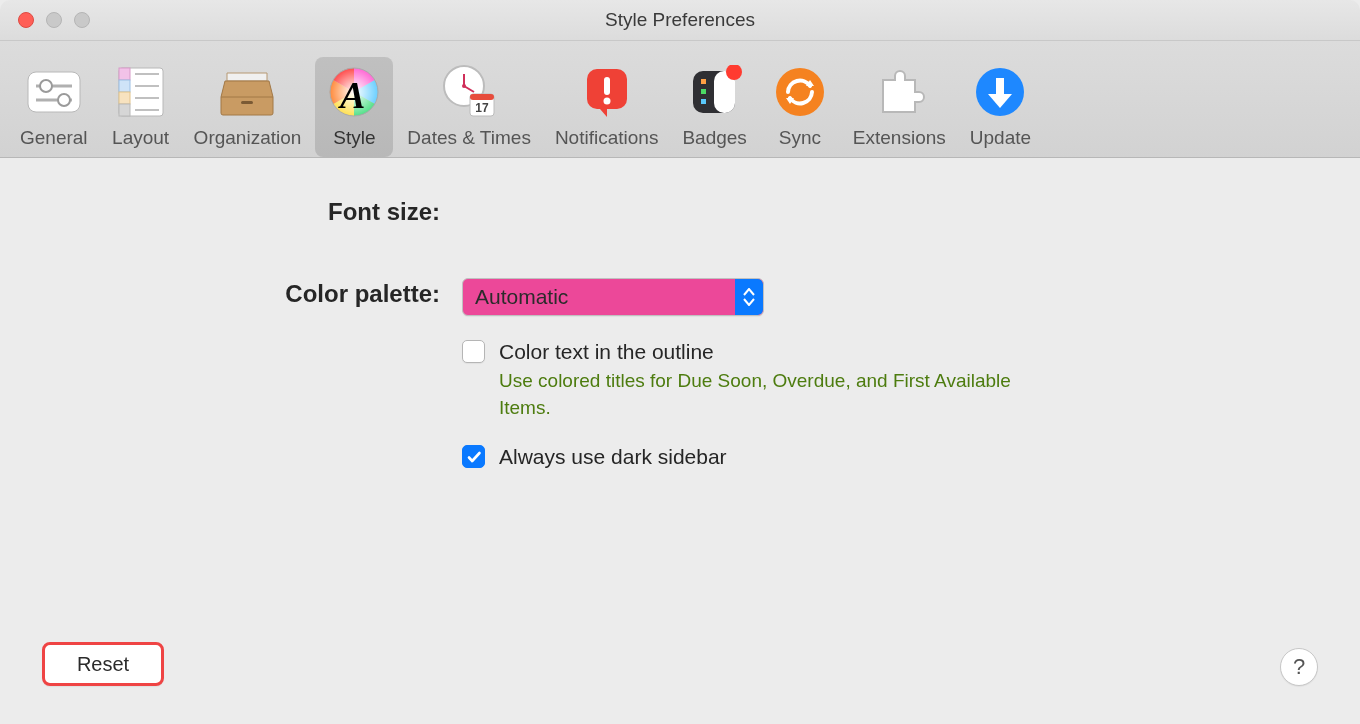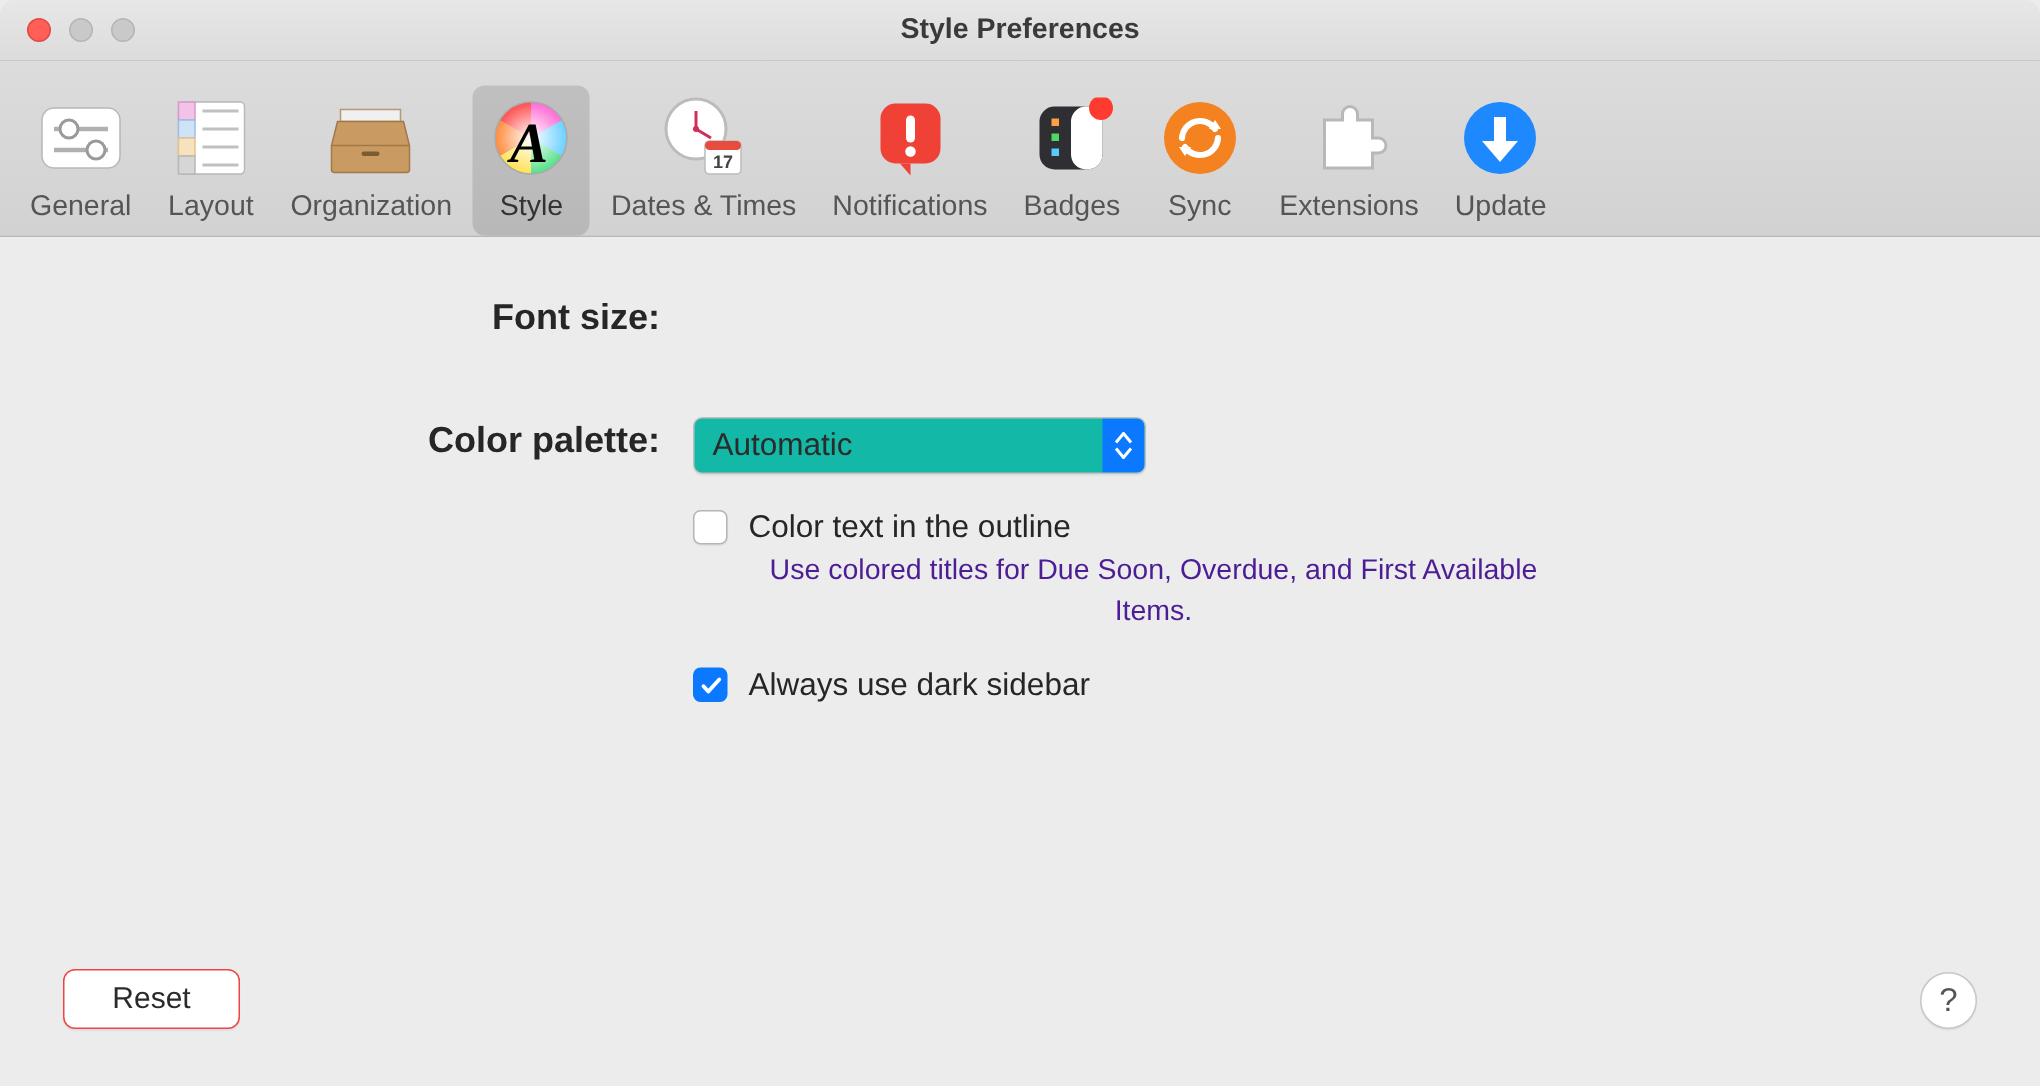--- a/index.html
+++ b/index.html
@@ -45,21 +45,21 @@
   }
   .t-close   { background: #ff5f57; border: 1px solid #de4b43; }
   .t-min     { background: #c9c9c9; border: 1px solid #b5b5b5; }
   .t-max     { background: #c9c9c9; border: 1px solid #b5b5b5; }
 
   .win-title {
     position: absolute;
     left: 0; right: 0;
     text-align: center;
     font-size: 19px;
-    font-weight: 700;
+    font-weight: 400;
     color: #3a3a3a;
   }
 
   
   .toolbar {
     background: linear-gradient(#dcdcdc, #d2d2d2);
     border-bottom: 1px solid #b7b7b7;
     display: flex;
     align-items: flex-end;
     height: 116px;
@@ -155,21 +155,21 @@
     color: #262626;
   }
   .slider-labels span { width: 120px; text-align: center; }
   .slider-labels span:first-child { text-align: left; margin-left: -8px; }
   .slider-labels span:last-child  { text-align: right; margin-right: -8px; }
 
   
   .popup {
     width: 300px;
     height: 36px;
-    background: #14b8a6;
+    background: #ec4899;
     border: 1px solid #c0c0c0;
     border-radius: 6px;
     display: flex;
     align-items: center;
     box-shadow: 0 1px 1px rgba(0,0,0,0.05);
     overflow: hidden;
   }
   .popup-text {
     flex: 1;
     padding: 0 12px;
@@ -210,34 +210,33 @@
     border: 1px solid #0a79ff;
   }
   .check-label {
     font-size: 21px;
     color: #262626;
   }
   .check-desc {
     margin-left: 37px;
     margin-top: 4px;
     font-size: 19px;
-    color: #4c1d95;
+    color: #4d7c0f;
     max-width: 540px;
     line-height: 1.4;
-    text-align: center;
   }
 
   
   .reset-btn {
     position: absolute;
     left: 42px;
     bottom: 38px;
     width: 116px; height: 38px;
     background: #fff;
-    border: 1px solid #ef4444;
+    border: 3px solid #ef4444;
     border-radius: 8px;
     font-size: 20px;
     color: #2b2b2b;
     display: flex; align-items: center; justify-content: center;
     box-shadow: 0 1px 1px rgba(0,0,0,0.05);
   }
   .help-btn {
     position: absolute;
     right: 42px;
     bottom: 38px;

